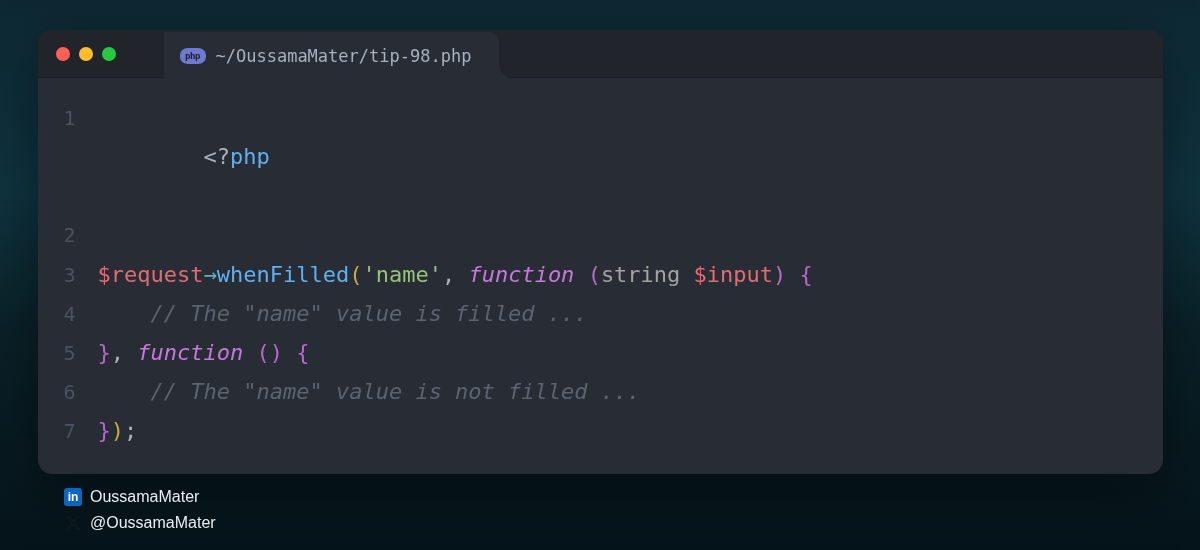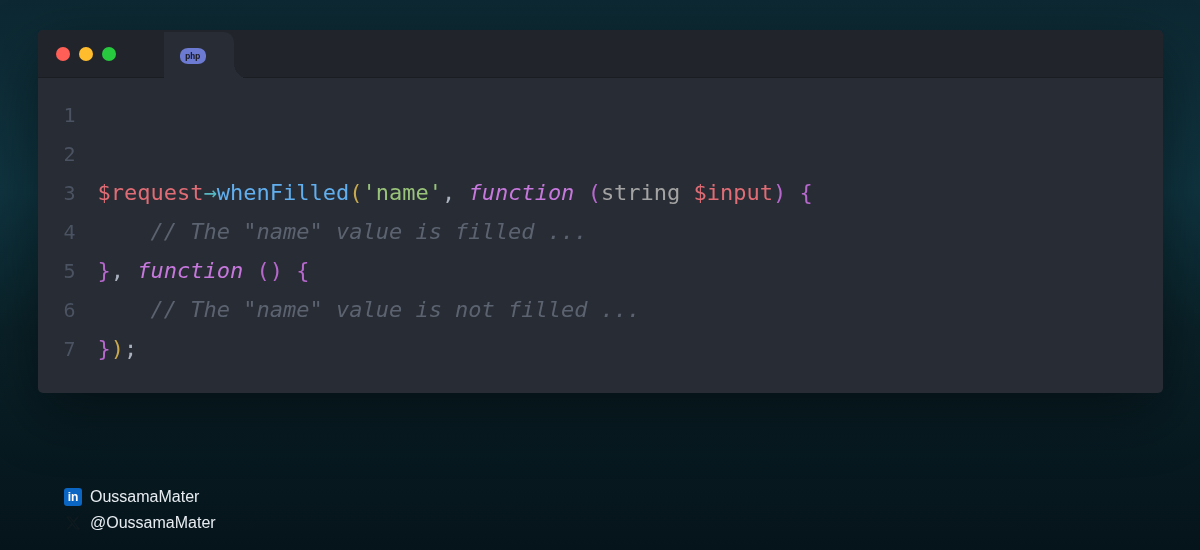--- a/index.html
+++ b/index.html
@@ -11,21 +11,21 @@
     overflow: hidden;
     position: relative;
     display: flex;
     flex-direction: column;
     align-items: center;
     padding-top: 30px;
   }
   .window {
     width: 1125px;
     background: #282c34;
-    border-radius: 5px;
+    border-radius: 14px;
     box-shadow: 0 20px 60px rgba(0,0,0,0.4);
     overflow: hidden;
   }
   .titlebar {
     display: flex;
     align-items: center;
     height: 48px;
     background: #21252b;
     border-bottom: 1px solid rgba(0,0,0,0.2);
   }
@@ -144,27 +144,31 @@
 
 <div class="window">
   <div class="titlebar">
     <div class="traffic">
       <div class="dot r"></div>
       <div class="dot y"></div>
       <div class="dot g"></div>
     </div>
     <div class="tab">
       <div class="php-badge">php</div>
+      <div class="tab-title">~/OussamaMater/tip-98.php</div>
     </div>
   </div>
 
   <div class="editor">
 
     <div class="line">
       <span class="ln">1</span>
+      <span class="code">
+        <span class="tag-open">&lt;?</span><span class="kw-php">php</span>
+      </span>
     </div>
 
     <div class="line">
       <span class="ln">2</span>
       <span class="code"> </span>
     </div>
 
     <div class="line">
       <span class="ln">3</span>
       <span class="code"><span class="var">$request</span><span class="arrow">→</span><span class="method">whenFilled</span><span class="paren">(</span><span class="str">'name'</span><span>, </span><span class="kw">function</span><span> </span><span class="paren2">(</span><span class="type">string</span><span> </span><span class="var">$input</span><span class="paren2">)</span><span> </span><span class="paren2">{</span></span>

